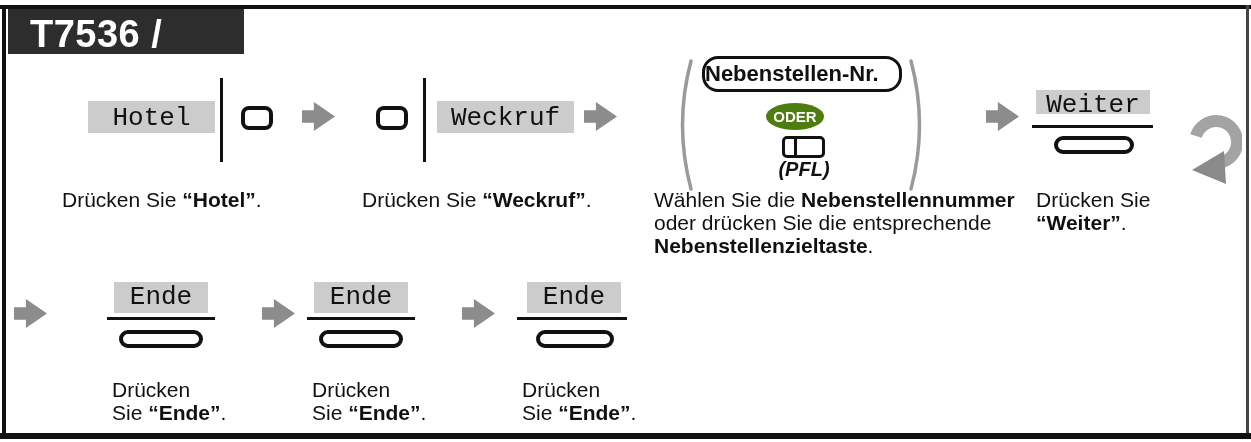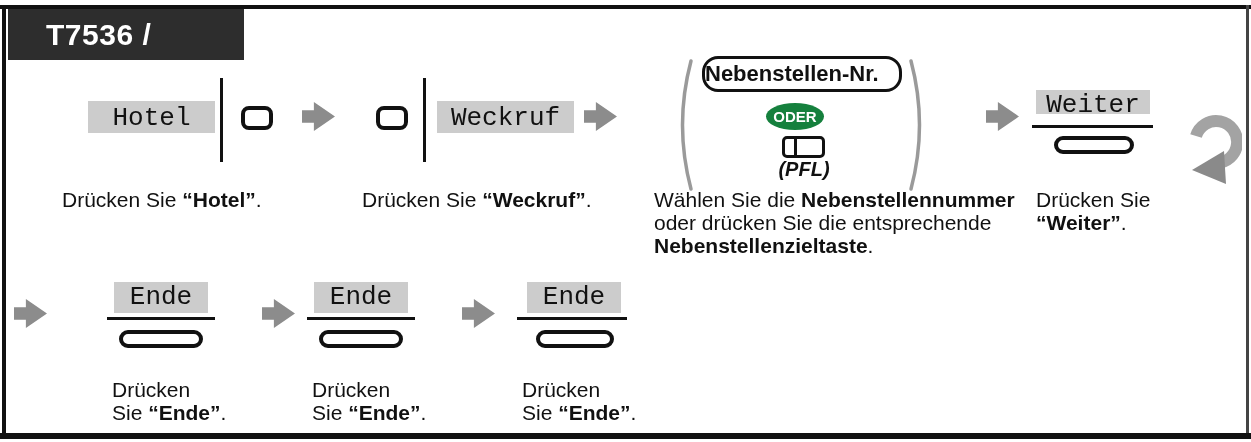--- a/index.html
+++ b/index.html
@@ -7,22 +7,22 @@
     position:relative;width:1251px;height:442px;background:#ffffff;
     font-family:"Liberation Sans",sans-serif;overflow:hidden;
   }
   
   .frame-top{position:absolute;left:0;top:5px;width:1251px;height:4px;background:#111;}
   .frame-left{position:absolute;left:2px;top:5px;width:4px;height:434px;background:#111;}
   .frame-right{position:absolute;left:1246px;top:5px;width:3px;height:434px;background:#444;}
   .frame-bottom{position:absolute;left:0;top:433px;width:1251px;height:6px;background:#111;}
   
   .tab{
-    position:absolute;left:8px;top:9px;width:236px;height:51px;background:#2d2d2d;
-    color:#fff;font-weight:bold;font-size:30px;line-height:51px;padding-left:38px;
+    position:absolute;left:8px;top:9px;width:236px;height:45px;background:#2d2d2d;
+    color:#fff;font-weight:bold;font-size:38px;line-height:51px;padding-left:22px;
     box-sizing:border-box;letter-spacing:0.5px;
   }
   
   .glabel{
     position:absolute;background:#cccccc;color:#111;
     font-family:"Liberation Mono",monospace;font-size:26px;line-height:34px;
     text-align:center;height:32px;
   }
   .vline{position:absolute;width:3px;height:84px;background:#111;top:78px;}
   
@@ -36,21 +36,21 @@
     -webkit-clip-path:polygon(0 31%,36% 31%,36% 6%,100% 50%,36% 94%,36% 69%,0 69%);
     clip-path:polygon(0 31%,36% 31%,36% 6%,100% 50%,36% 94%,36% 69%,0 69%);
   }
   
   .neb-box{
     position:absolute;left:702px;top:56px;width:200px;height:36px;border:3px solid #111;
     border-radius:16px;box-sizing:border-box;font-weight:bold;font-size:22px;
     line-height:30px;color:#111;background:#fff;
   }
   .oder-oval{
-    position:absolute;left:766px;top:103px;width:58px;height:27px;background:#15803d;
+    position:absolute;left:766px;top:103px;width:58px;height:27px;background:#4d7c0f;
     border-radius:50%;color:#fff;font-weight:bold;font-size:15px;line-height:27px;text-align:center;
   }
   .pfl-key{position:absolute;left:782px;top:136px;width:43px;height:22px;border:3px solid #111;border-radius:5px;box-sizing:border-box;background:#fff;}
   .pfl-div{position:absolute;left:9px;top:0;width:3px;height:16px;background:#111;}
   .pfl-label{position:absolute;left:770px;top:158px;width:68px;text-align:center;font-weight:bold;font-style:italic;font-size:20px;color:#111;}
   .paren{position:absolute;top:58px;width:22px;height:134px;}
   
   .cap{position:absolute;font-size:21px;line-height:23px;color:#111;white-space:nowrap;}
   .cap .b{font-weight:bold;}
   .curve-arrow{position:absolute;left:1186px;top:106px;width:56px;height:80px;}

